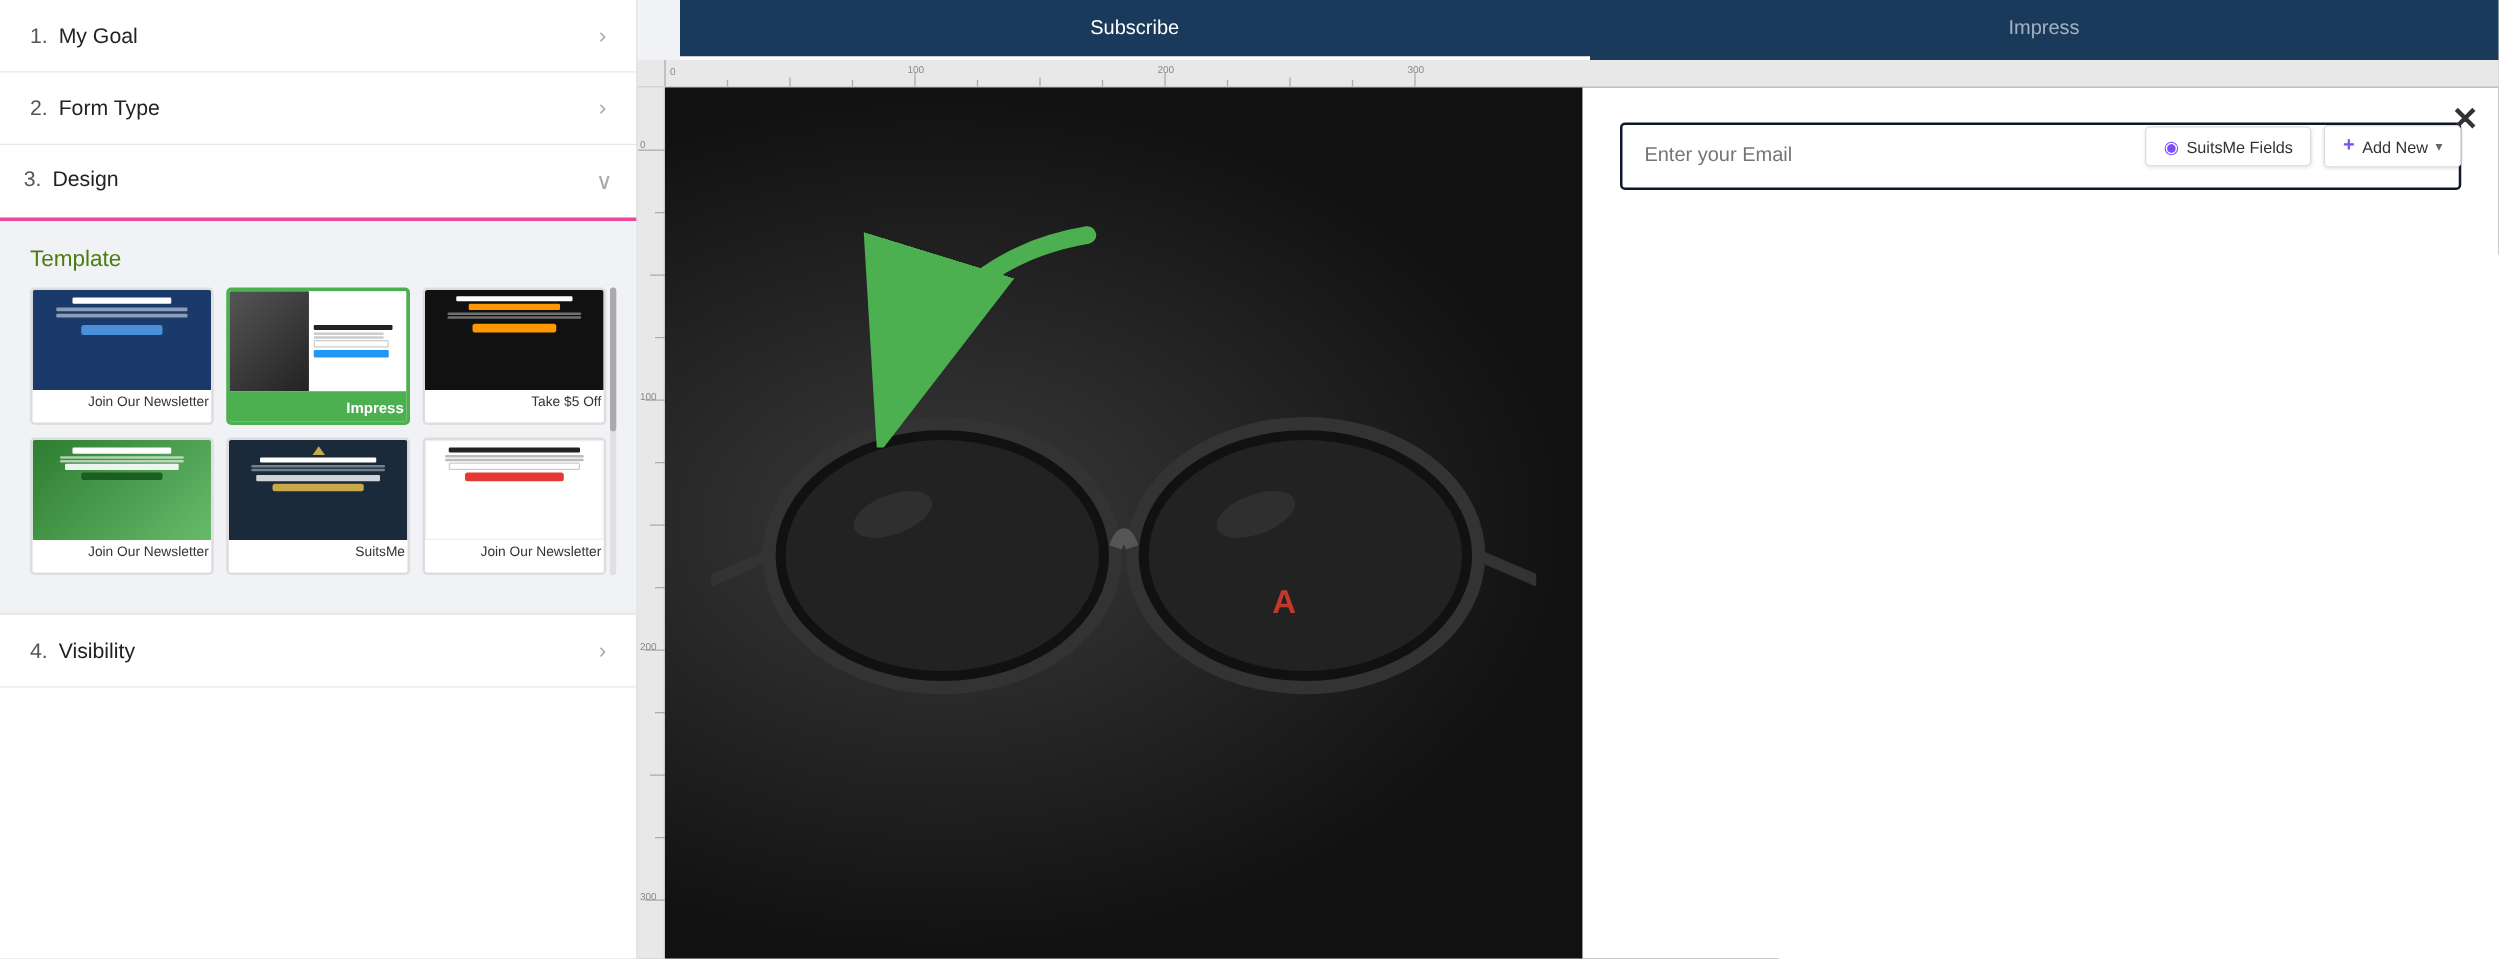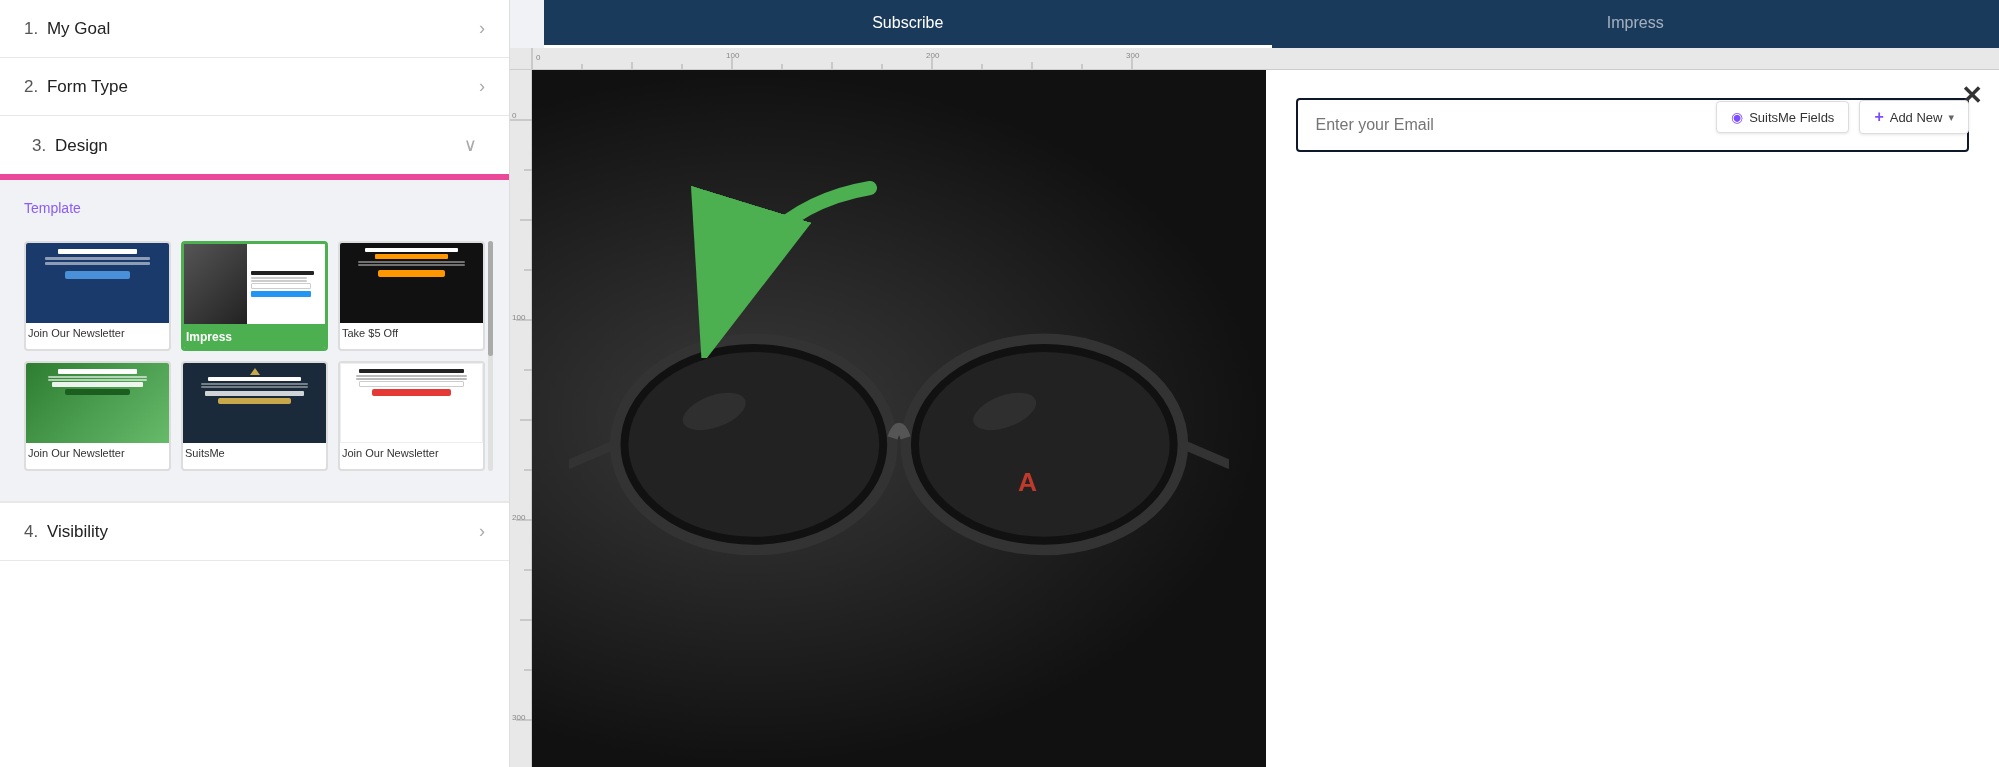--- a/index.html
+++ b/index.html
@@ -41,37 +41,37 @@
       font-size: 18px;
     }
 
     
     .design-section {
       padding: 0;
     }
 
     .design-header {
       display: flex;
-      align-items: flex-end;
+      align-items: flex-start;
       justify-content: space-between;
-      padding: 18px 32px;
-      border-bottom: 6px solid #ec4899;
+      padding: 18px 19px;
+      border-bottom: 3px solid #ec4899;
       cursor: pointer;
     }
 
     .design-content {
       background: #f0f2f5;
       padding: 20px 24px;
       border-bottom: 1px solid #e8e8e8;
     }
 
     .template-label {
-      font-size: 14px;
-      color: #8b5cf6;
-      margin-bottom: 25px;
+      font-size: 18px;
+      color: #4d7c0f;
+      margin-bottom: 12px;
     }
 
     .template-grid {
       display: grid;
       grid-template-columns: repeat(3, 1fr);
       gap: 10px;
       margin-bottom: 10px;
     }
 
     .template-card {
@@ -90,21 +90,21 @@
 
     .template-card-img {
       width: 100%;
       height: 80px;
       overflow: hidden;
       background: #e0e0e0;
     }
 
     .template-card-name {
       font-size: 11px;
-      text-align: left;
+      text-align: right;
       padding: 4px 2px;
       color: #333;
       white-space: nowrap;
       overflow: hidden;
       text-overflow: ellipsis;
     }
 
     .template-card.selected .template-card-name {
       background: #4caf50;
       color: #fff;

